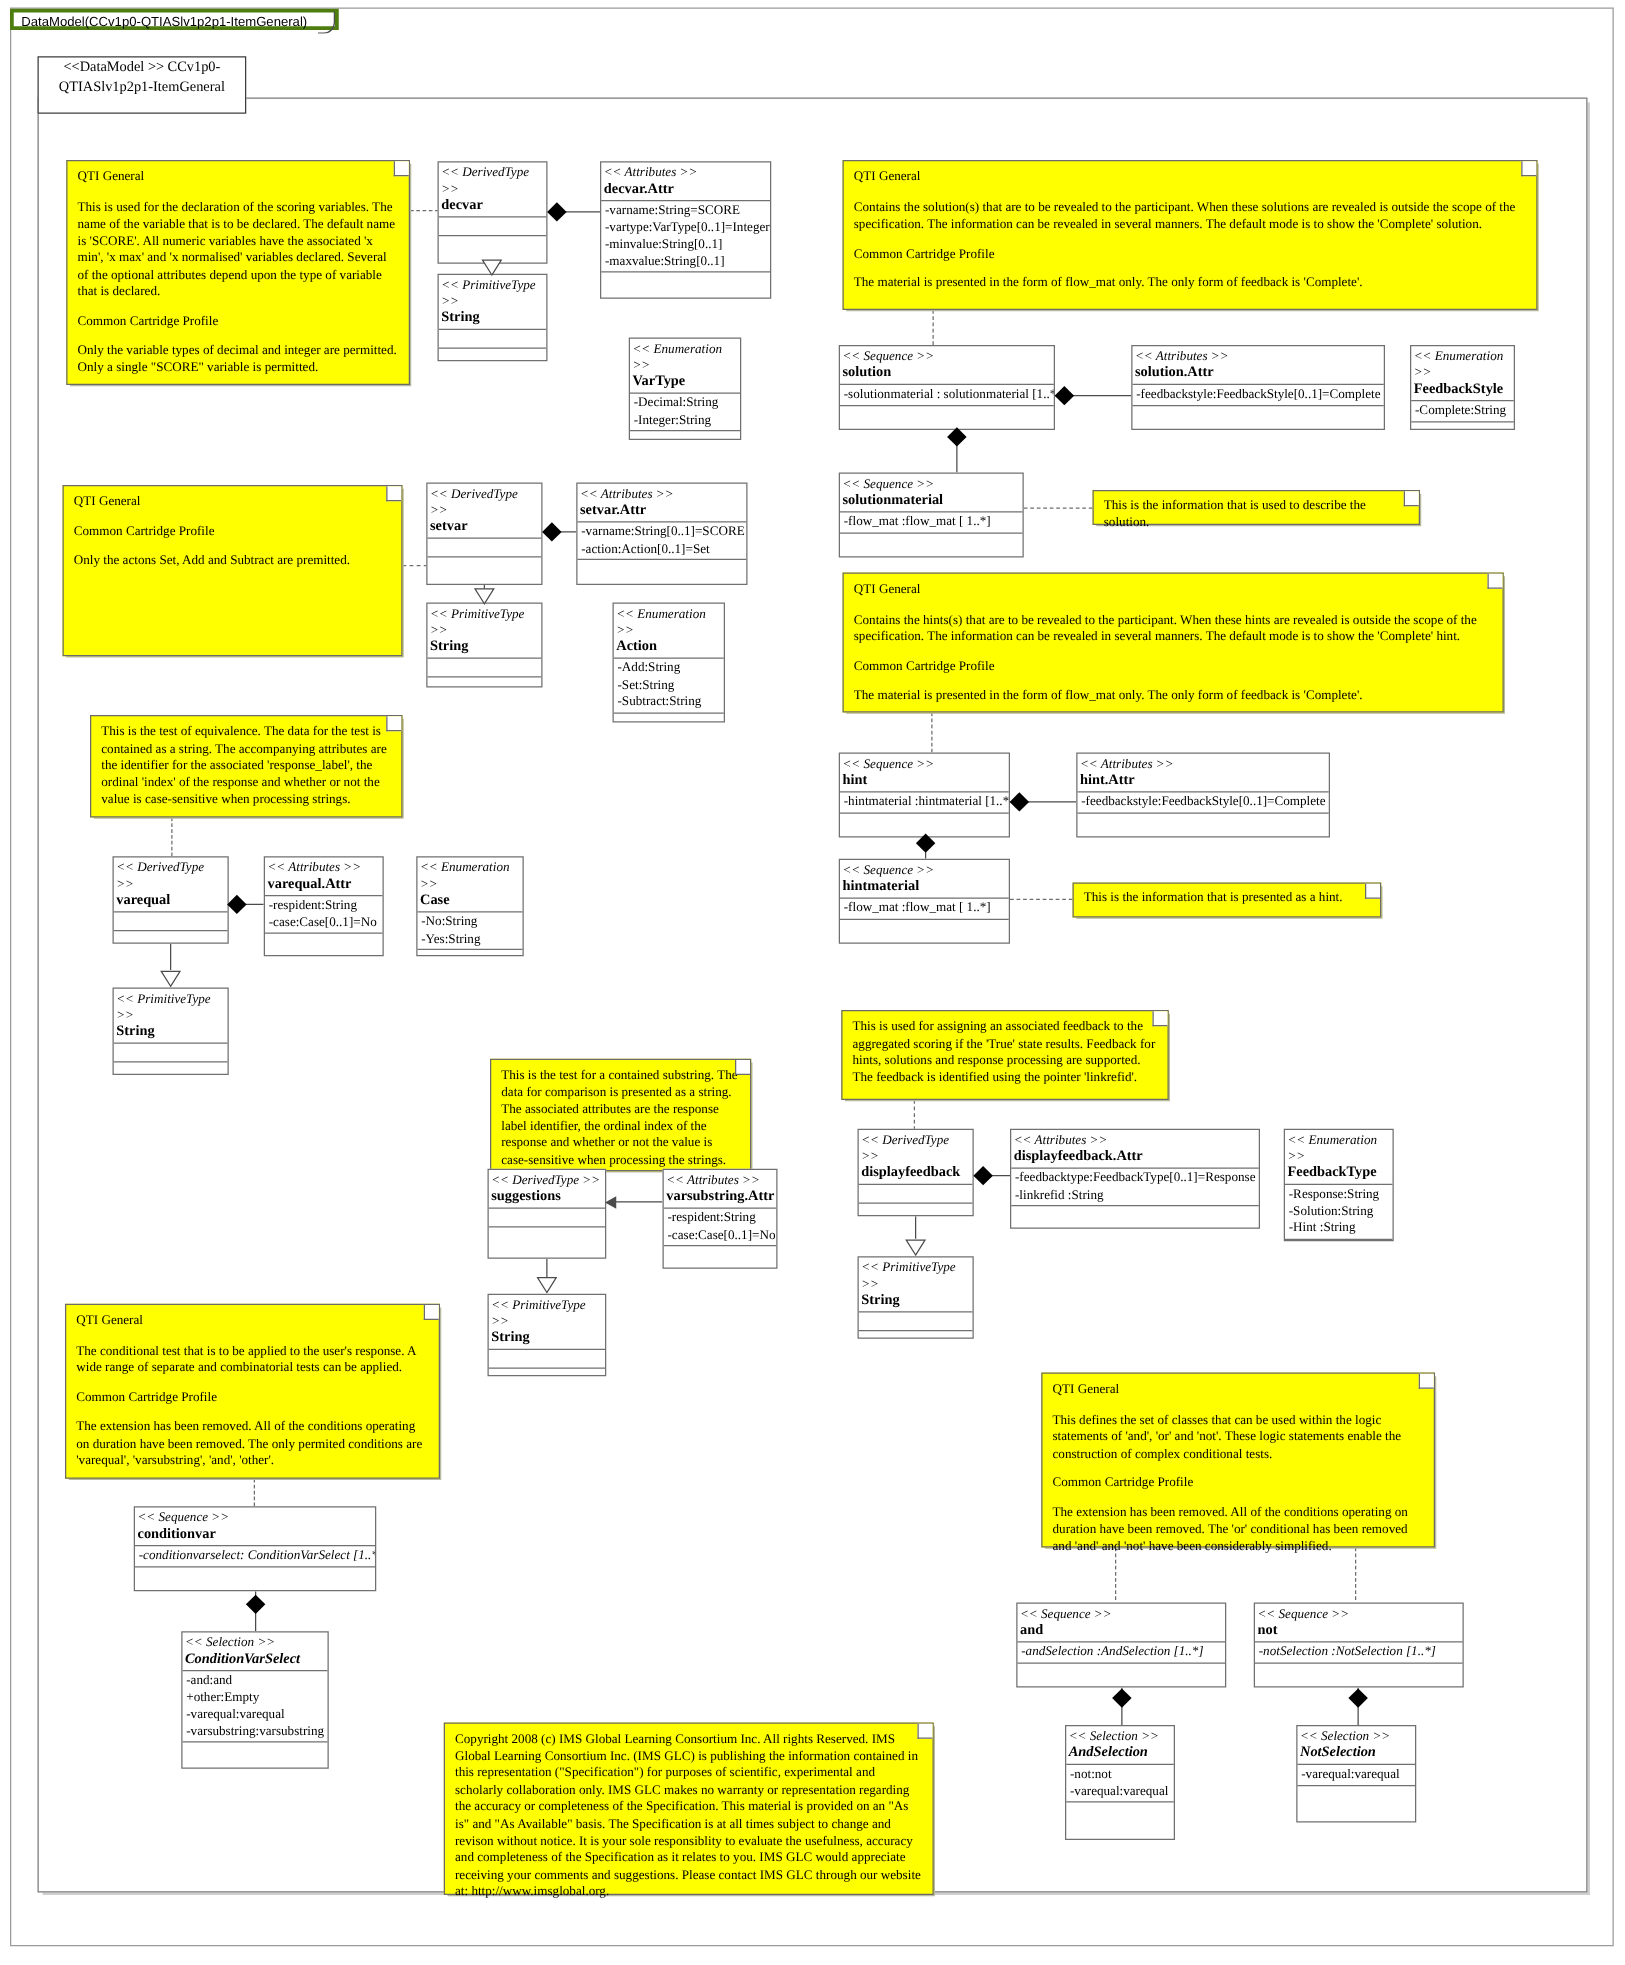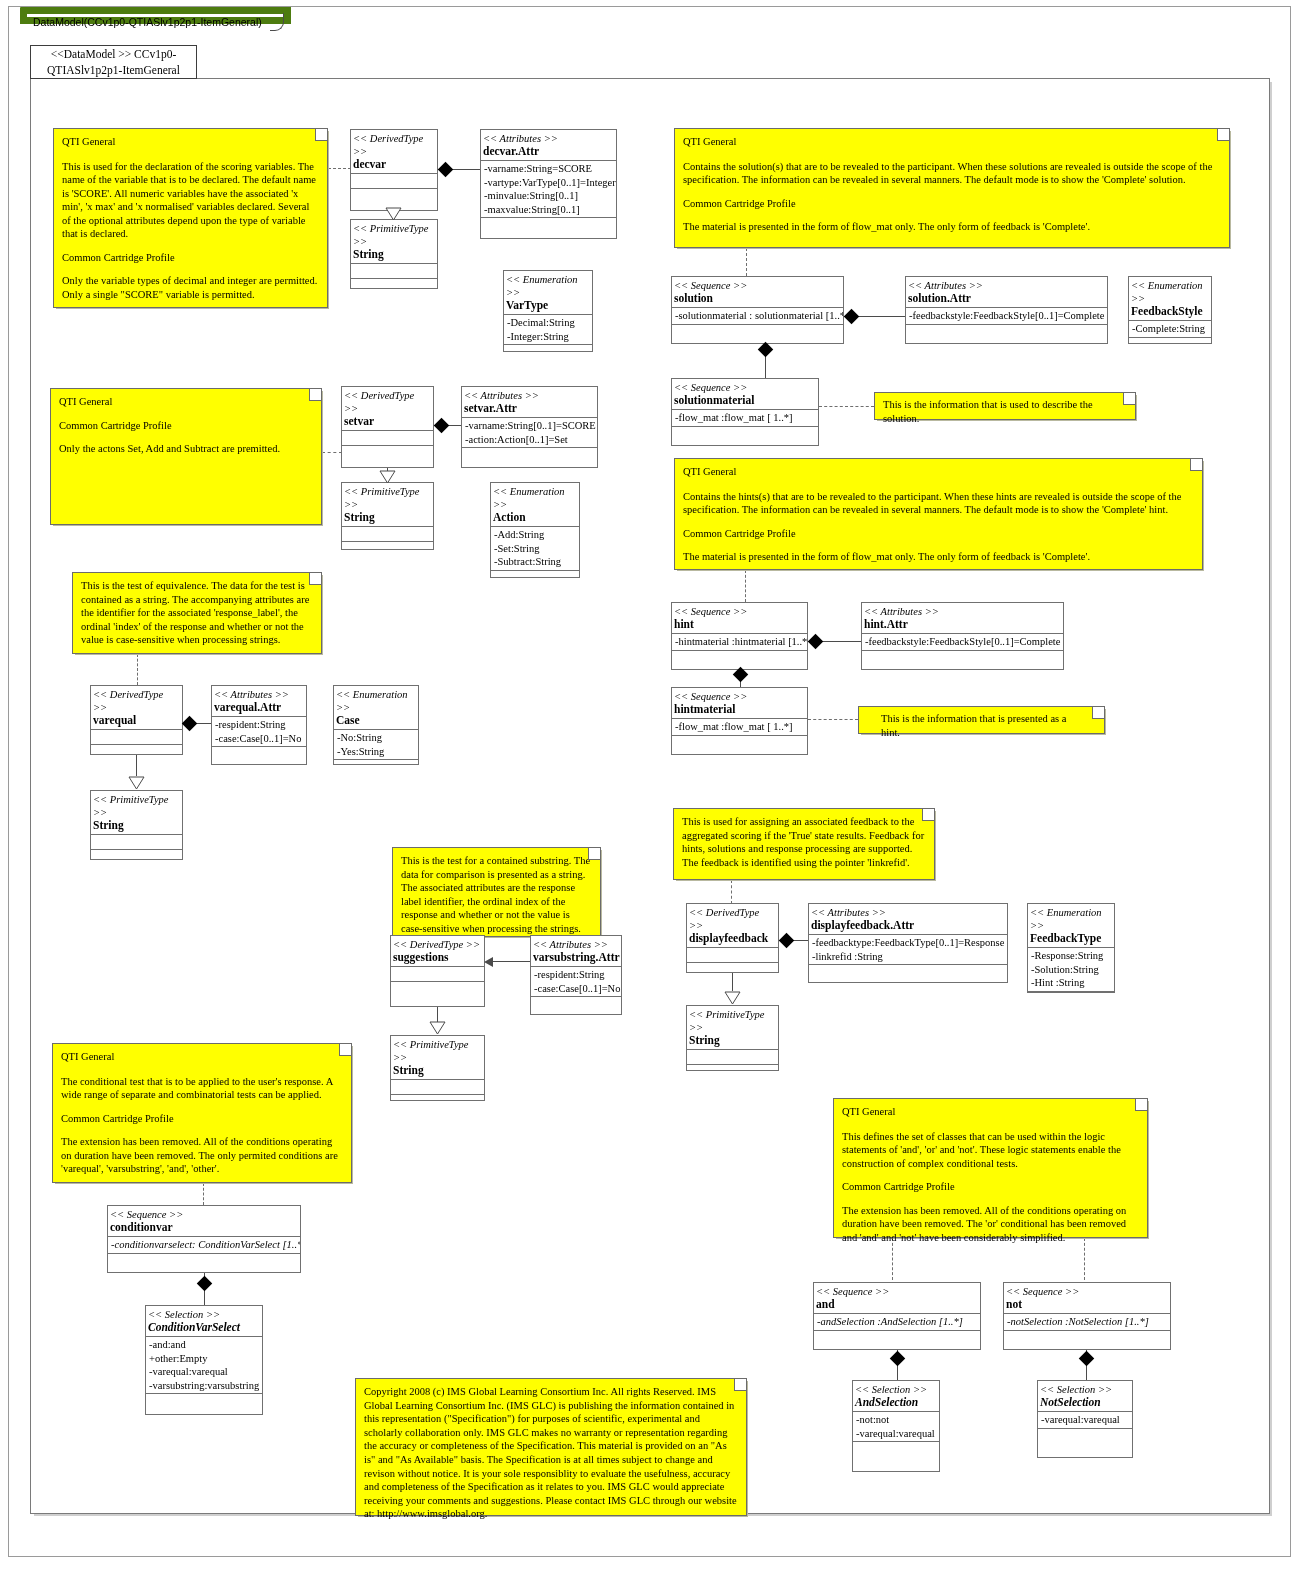--- a/index.html
+++ b/index.html
@@ -12,38 +12,38 @@
     color:#000;
     position:relative;
     overflow:hidden;
   }
   
   #outer-frame{
     position:absolute;left:8px;top:6px;width:1283px;height:1551px;
     border:1px solid #9a9a9a;background:#fff;box-sizing:border-box;
   }
   #frame-tab{
-    position:absolute;left:20px;top:7px;height:17px;
-    border:7px solid #4d7c0f;background:#fff;box-sizing:border-box;
+    position:absolute;left:8px;top:7px;height:17px;
+    border:3px solid #4d7c0f;background:#fff;box-sizing:border-box;
     padding:1px 22px 0 6px;font-size:10.5px;line-height:15px;
     font-family:"Liberation Sans", sans-serif;white-space:nowrap;
     border-top-left-radius:1px;
   }
   #frame-tab:after{
     content:"";position:absolute;right:-0px;top:-1px;width:14px;height:18px;
     border-right:1px solid #4c4c4c;border-bottom:1px solid #4c4c4c;
     border-bottom-right-radius:9px;background:transparent;box-sizing:border-box;
   }
   #inner-frame{
     position:absolute;left:30px;top:78px;width:1240px;height:1436px;
     border:1px solid #7a7a7a;background:#fff;box-sizing:border-box;
     box-shadow:3px 3px 0 -1px #cfcfcf;
   }
   #model-box{
-    position:absolute;left:30px;top:45px;width:167px;height:34px;
+    position:absolute;left:30px;top:45px;width:167px;height:46px;
     border:1px solid #3d3d3d;background:#fff;box-sizing:border-box;
     text-align:center;z-index:6;
   }
   #model-box .l1{font-size:11.5px;line-height:16px;}
   #model-box .l2{font-size:11.5px;line-height:16px;}
 
   
   .cls{
     position:absolute;border:1px solid #707070;background:#fff;
     box-sizing:border-box;z-index:4;
@@ -385,21 +385,21 @@
       <span class="nm">hintmaterial</span>
     </div>
   <div class="attrs">
     <div>-flow_mat :flow_mat [ 1..*]</div>
   </div>
   <div class="ops"></div>
 </div>
 <div class="ln lnv" style="left:740px;top:670px;height:17px;"></div>
 <div class="diamond" style="left:735px;top:669px;"></div>
 
-<div class="note" style="left:858px;top:706px;width:247px;height:28px;padding:5px 22px;">
+<div class="note" style="left:858px;top:706px;width:247px;height:28px;padding:5px 8px;">
   <div class="fold"></div>
   <p>This is the information that is presented as a hint.</p>
 </div>
 <div class="dash-h" style="left:808px;top:719px;width:50px;"></div>
 
 <div class="note" style="left:392px;top:808px;width:209px;height:90px;margin-top:39px;">
   <div class="fold"></div>
   <p>This is the test for a contained substring.  The data for comparison is presented as a string.  The associated attributes are the response label identifier, the ordinal index of the response and whether or not the value is case-sensitive when processing the strings.</p>
 </div>
 <div class="dash-v" style="left:457px;top:898px;height:39px;"></div>

